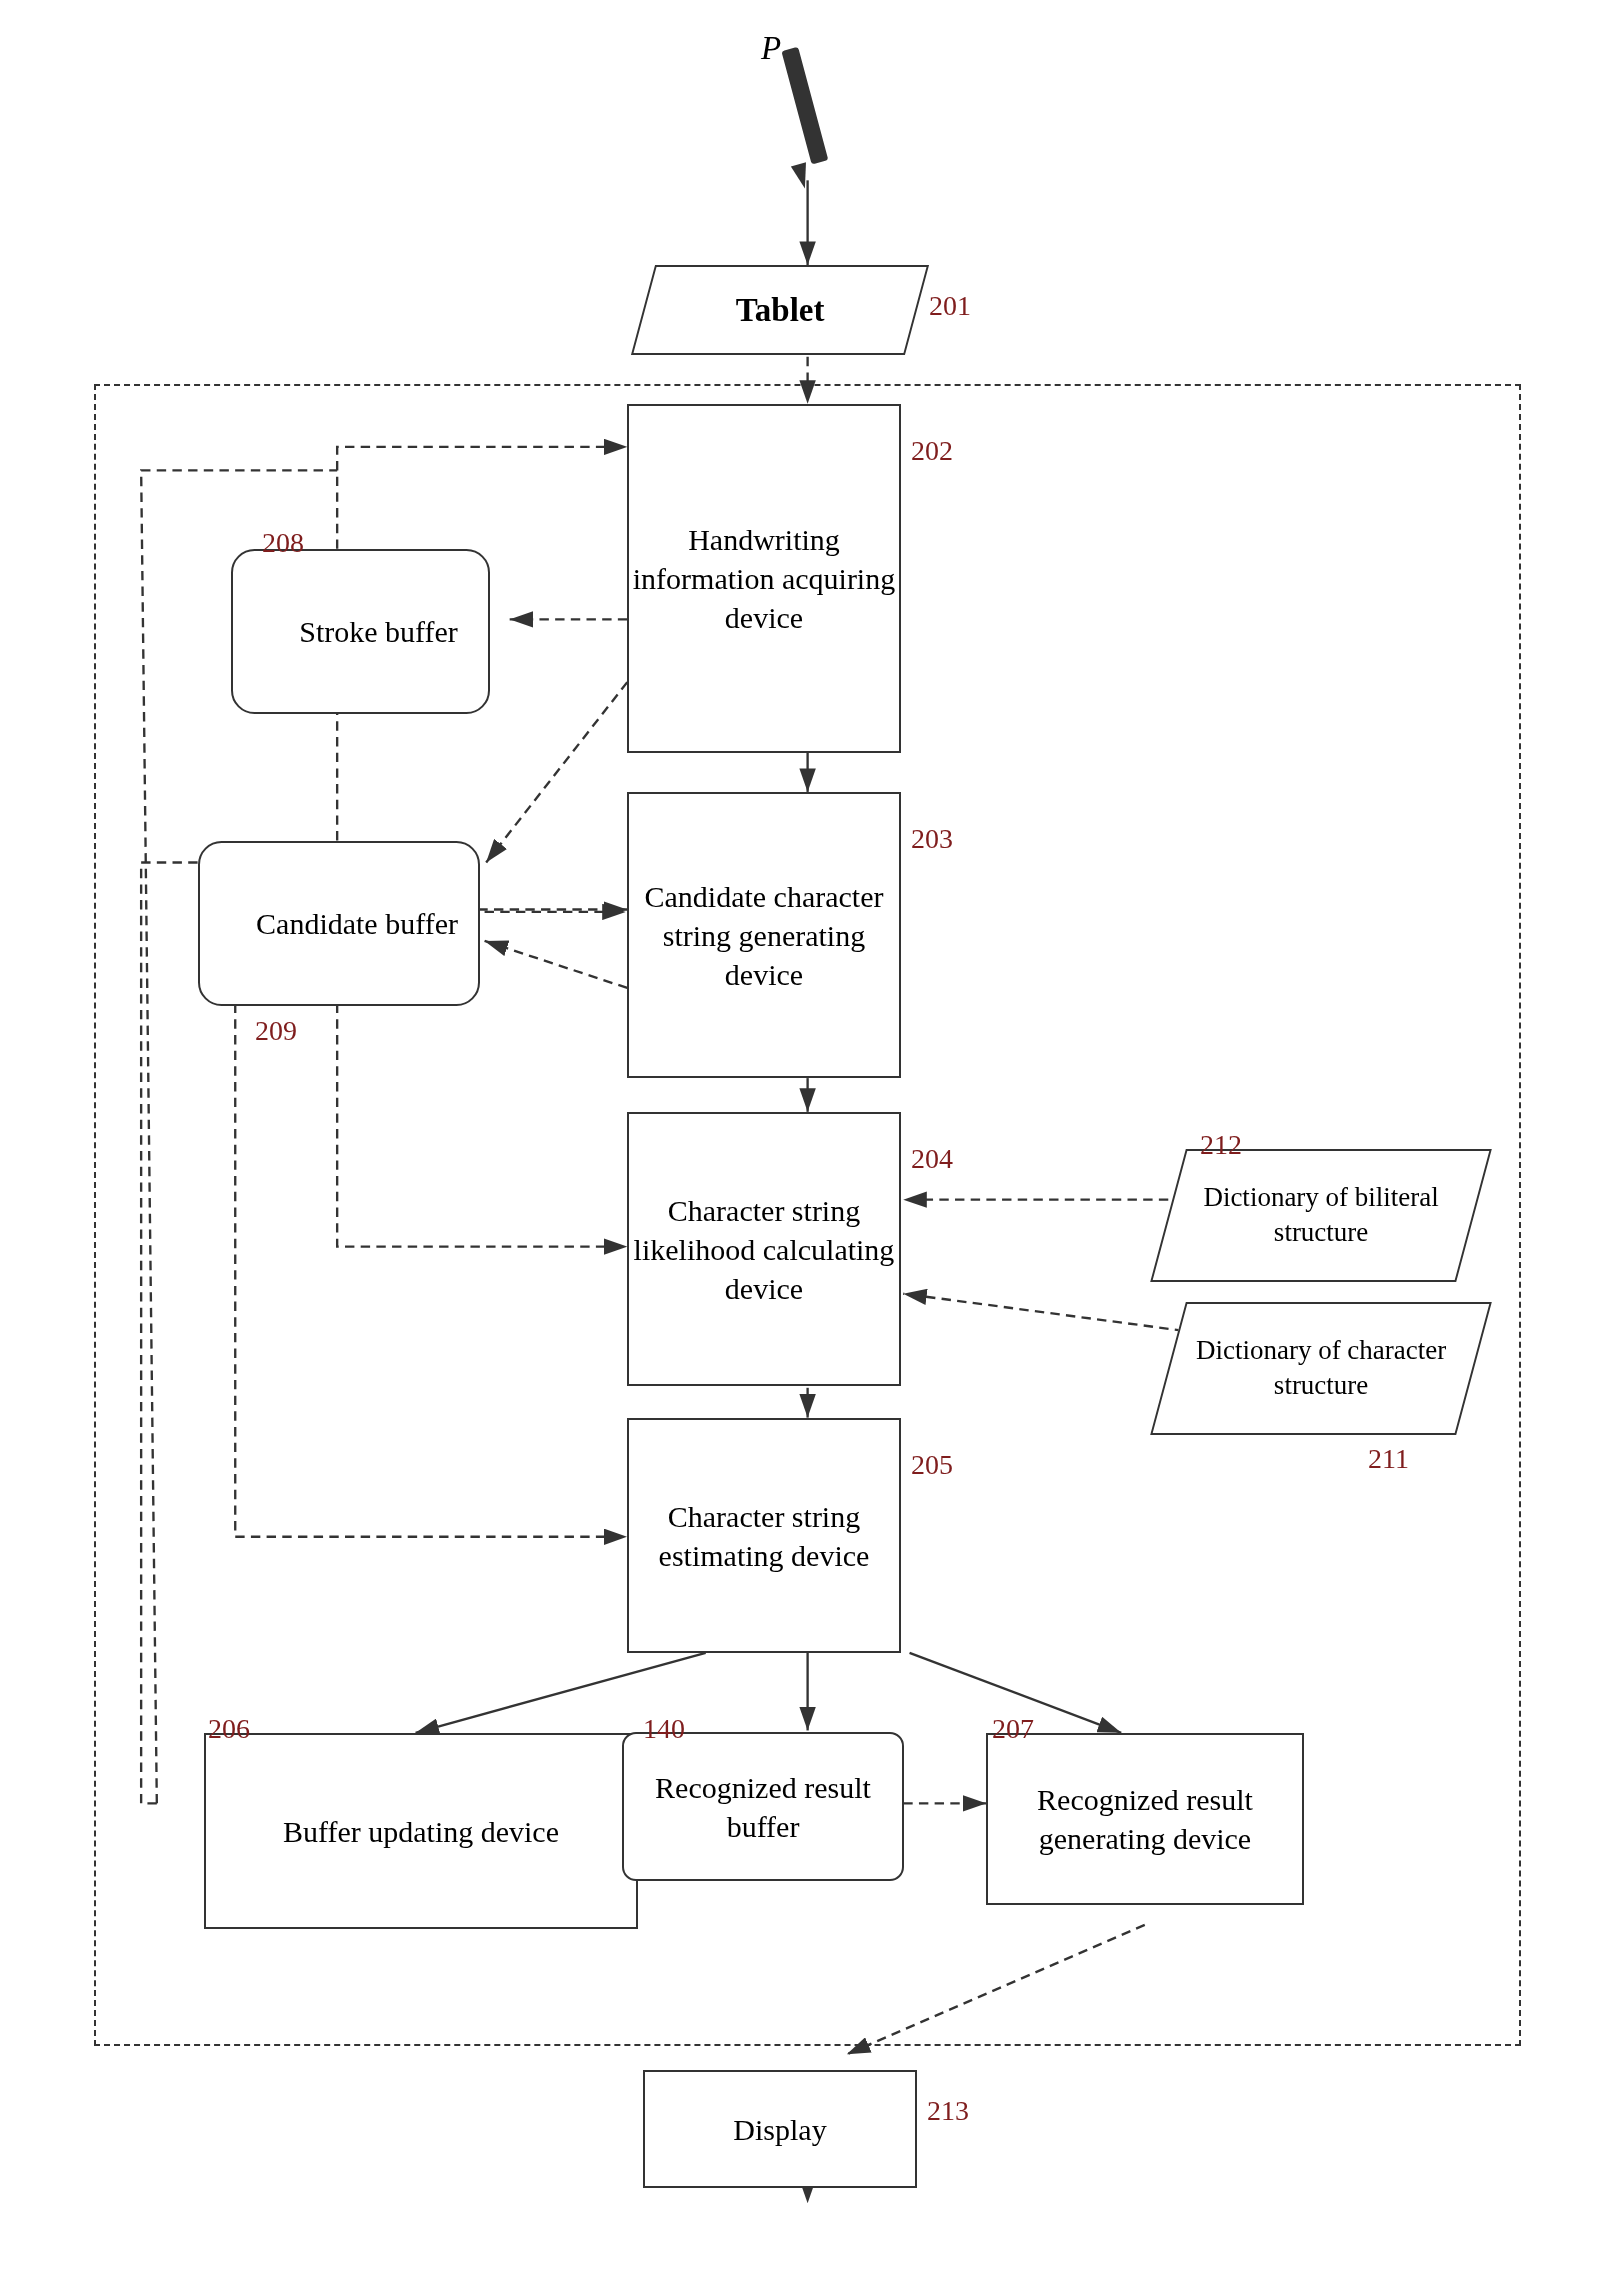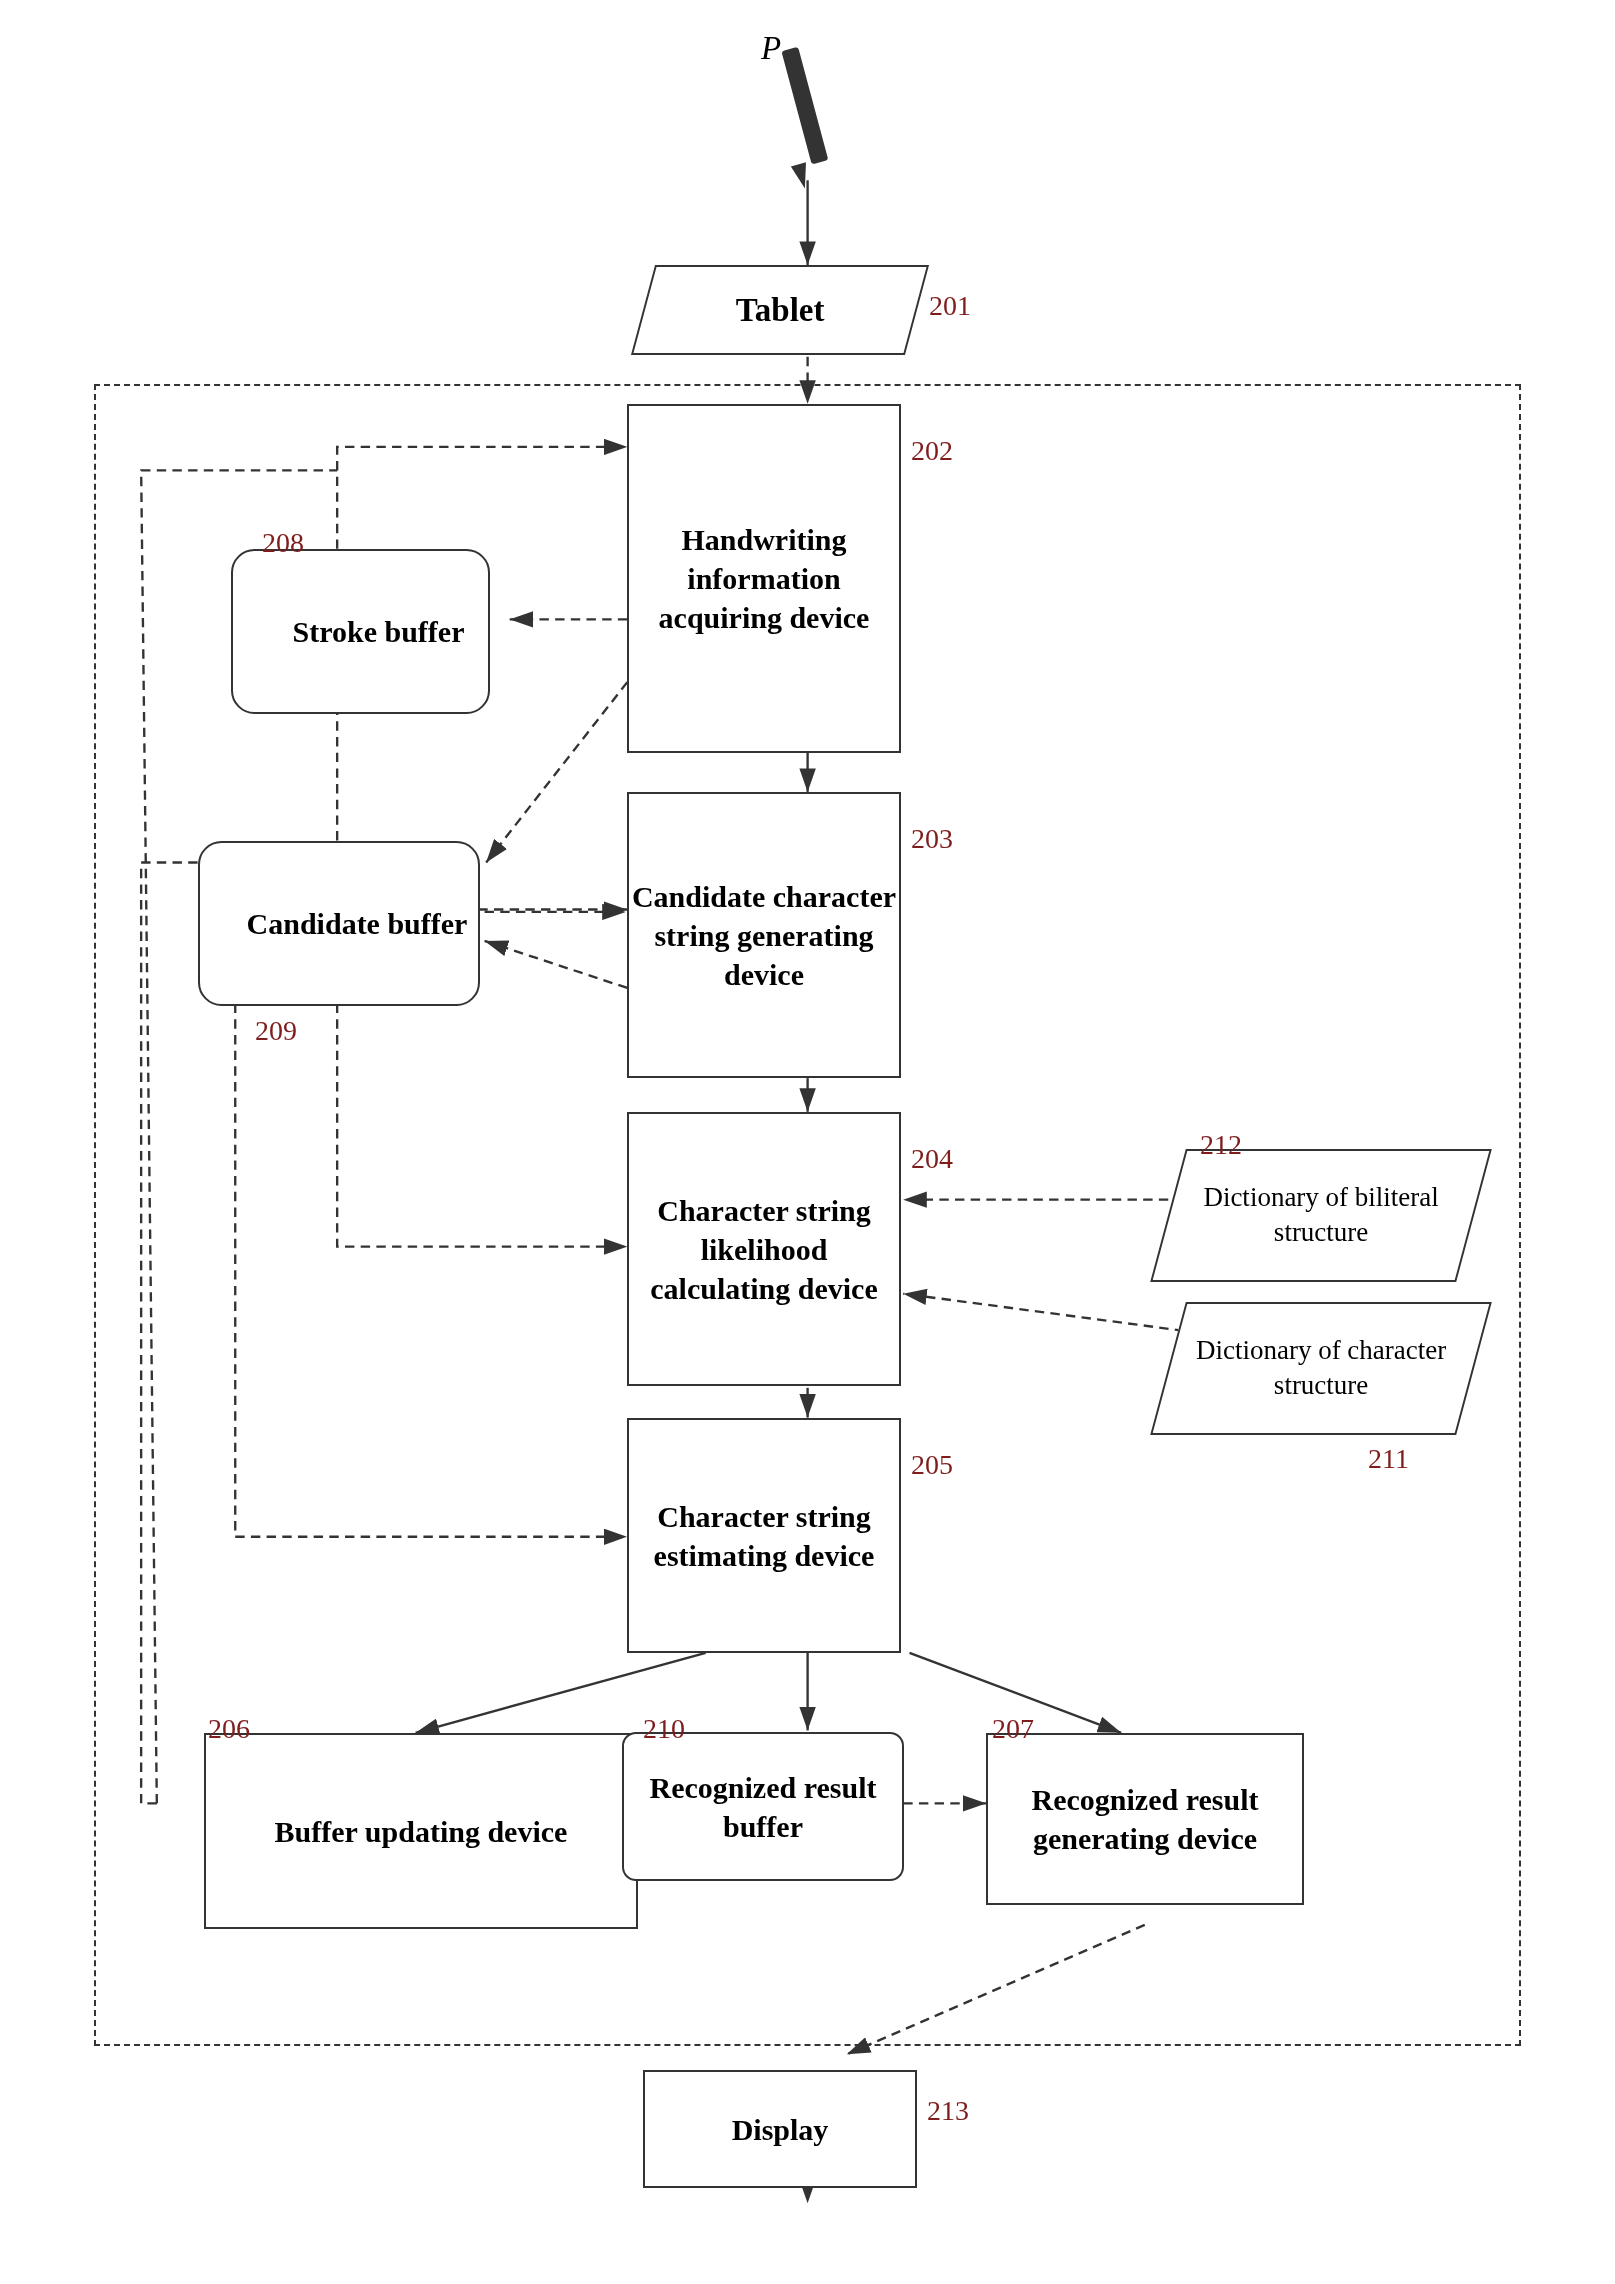--- a/index.html
+++ b/index.html
@@ -31,21 +31,21 @@
     
     .box {
       position: absolute;
       border: 2.4px solid #333;
       background: #fff;
       display: flex;
       align-items: center;
       justify-content: center;
       text-align: center;
       font-size: 30px;
-      font-weight: bold;
+      font-weight: normal;
       line-height: 1.3;
     }
 
     .box-rounded {
       border-radius: 23.5px;
       padding-left: 36px;
     }
 
     
     .parallelogram {
@@ -235,21 +235,21 @@
   <div class="label" style="left:911px; top:1449px;">205</div>
 
   <div class="box" style="left:204px; top:1733px; width:434px; height:196px;">
     <span>Buffer updating device</span>
   </div>
   <div class="label" style="left:208px; top:1713px;">206</div>
 
   <div class="box" style="left:622px; top:1732px; width:282px; height:149px; border-radius:14px;">
     <span>Recognized result buffer</span>
   </div>
-  <div class="label" style="left:643px; top:1713px;">210</div>
+  <div class="label" style="left:643px; top:1713px;">140</div>
 
   <div class="box" style="left:986px; top:1733px; width:318px; height:172px;justify-content:flex-end;">
     <span>Recognized result generating device</span>
   </div>
   <div class="label" style="left:992px; top:1713px;">207</div>
 
   <div class="box" style="left:643px; top:2070px; width:274px; height:118px;">
     <span>Display</span>
   </div>
   <div class="label" style="left:927px; top:2095px;">213</div>

